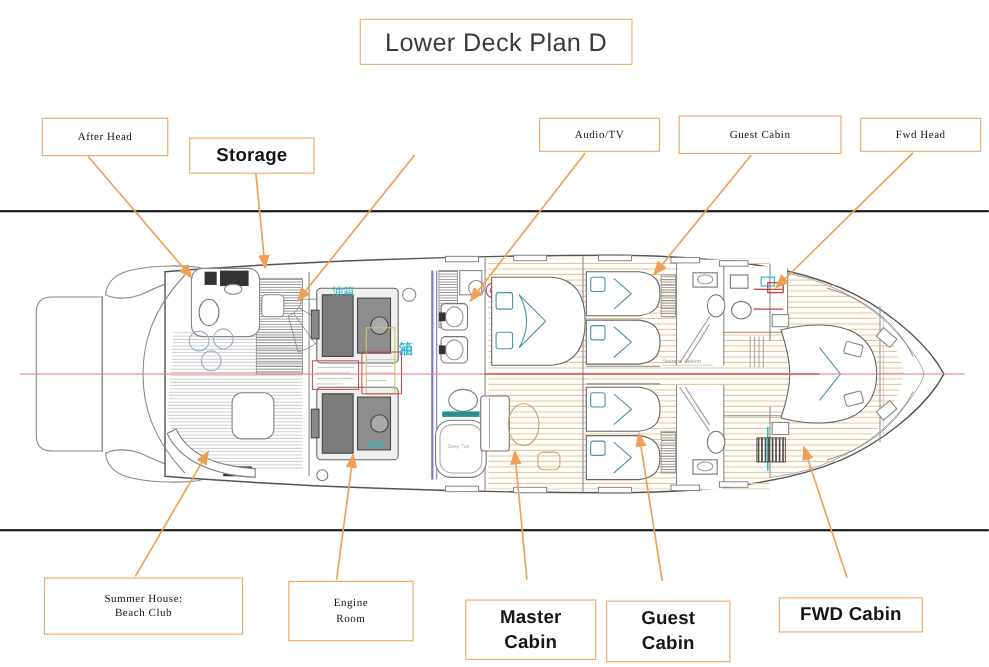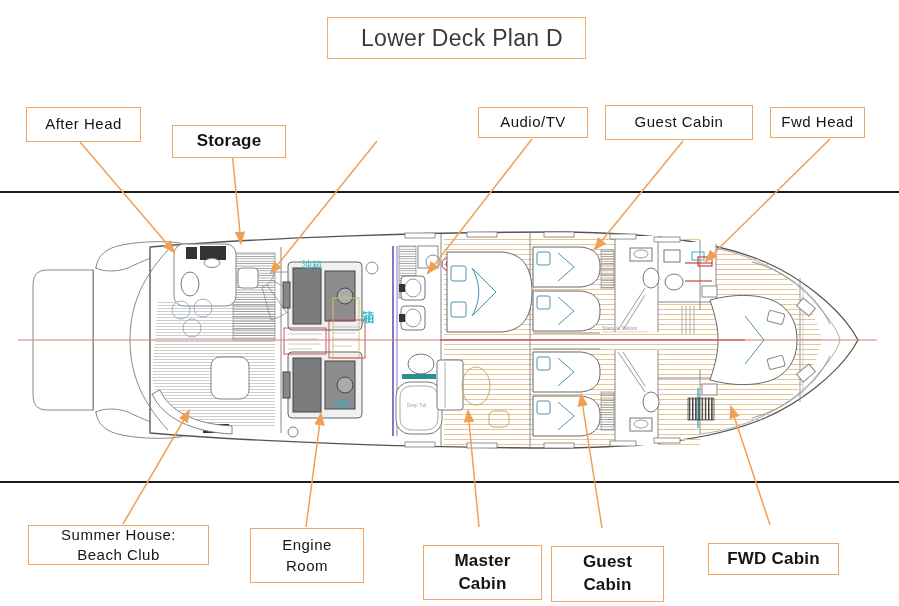--- a/index.html
+++ b/index.html
@@ -2,25 +2,25 @@
 <html><head>
 <meta charset="utf-8">
 <style>
   html,body{margin:0;padding:0;background:#fff;}
   #stage{position:relative;width:899px;height:606px;background:#fff;overflow:hidden;
          font-family:"Liberation Sans",sans-serif;}
   #plan-svg{position:absolute;left:0;top:0;}
   .callout{position:absolute;background:#fff;border:1.6px solid #f0a562;
            display:flex;flex-direction:column;align-items:center;justify-content:center;
            color:#151515;text-align:center;box-sizing:border-box;line-height:1.35;}
-  .mono{font-family:Liberation Sans, sans-serif;font-size:15px;letter-spacing:.5px;}
+  .mono{font-family:Liberation Serif, serif;font-size:10px;letter-spacing:.5px;margin-left:12px;}
   .sans{font-family:"Liberation Sans",sans-serif;font-size:17px;font-weight:600;letter-spacing:.2px;margin-top:17px;}
   .title-box{position:absolute;left:327px;top:17px;width:246px;height:40px;
              background:#fff;border:1.6px solid #f0ad6e;display:flex;align-items:center;
-             justify-content:center;font-size:23px;color:#3a3a3a;letter-spacing:.3px;padding-left:11px;}
+             justify-content:center;font-size:23px;color:#3a3a3a;letter-spacing:.3px;}
 </style>
 </head>
 <body>
 
 <div id="stage">
 
 <svg id="plan-svg" width="899" height="606" viewBox="0 0 899 606">
   <defs>
     <pattern id="wood" width="8" height="5" patternUnits="userSpaceOnUse">
       <path d="M0,4.5 H8" stroke="#e7c595" stroke-width="1"></path>
@@ -296,25 +296,25 @@
 </div>
 <div class="callout sans" style="left:172px;top:108px;width:114px;height:33px;">
   <span>Storage</span>
 </div>
 <div class="callout mono" style="left:478px;top:107px;width:110px;height:31px;">
   <span>Audio/TV</span>
 </div>
 <div class="callout mono" style="left:605px;top:105px;width:148px;height:35px;">
   <span>Guest Cabin</span>
 </div>
-<div class="callout mono" style="left:770px;top:107px;width:95px;height:31px;align-items:center;">
+<div class="callout mono" style="left:770px;top:107px;width:110px;height:31px;align-items:center;">
   <span>Fwd Head</span>
 </div>
 
-<div class="callout mono" style="left:28px;top:525px;width:181px;height:40px;">
+<div class="callout mono" style="left:28px;top:525px;width:181px;height:52px;">
   <span>Summer House:</span>
   <span>Beach Club</span>
 </div>
 <div class="callout mono" style="left:250px;top:528px;width:114px;height:55px;">
   <span>Engine</span>
   <span>Room</span>
 </div>
 <div class="callout sans" style="left:423px;top:528px;width:119px;height:55px;">
   <span>Master</span>
   <span>Cabin</span>

